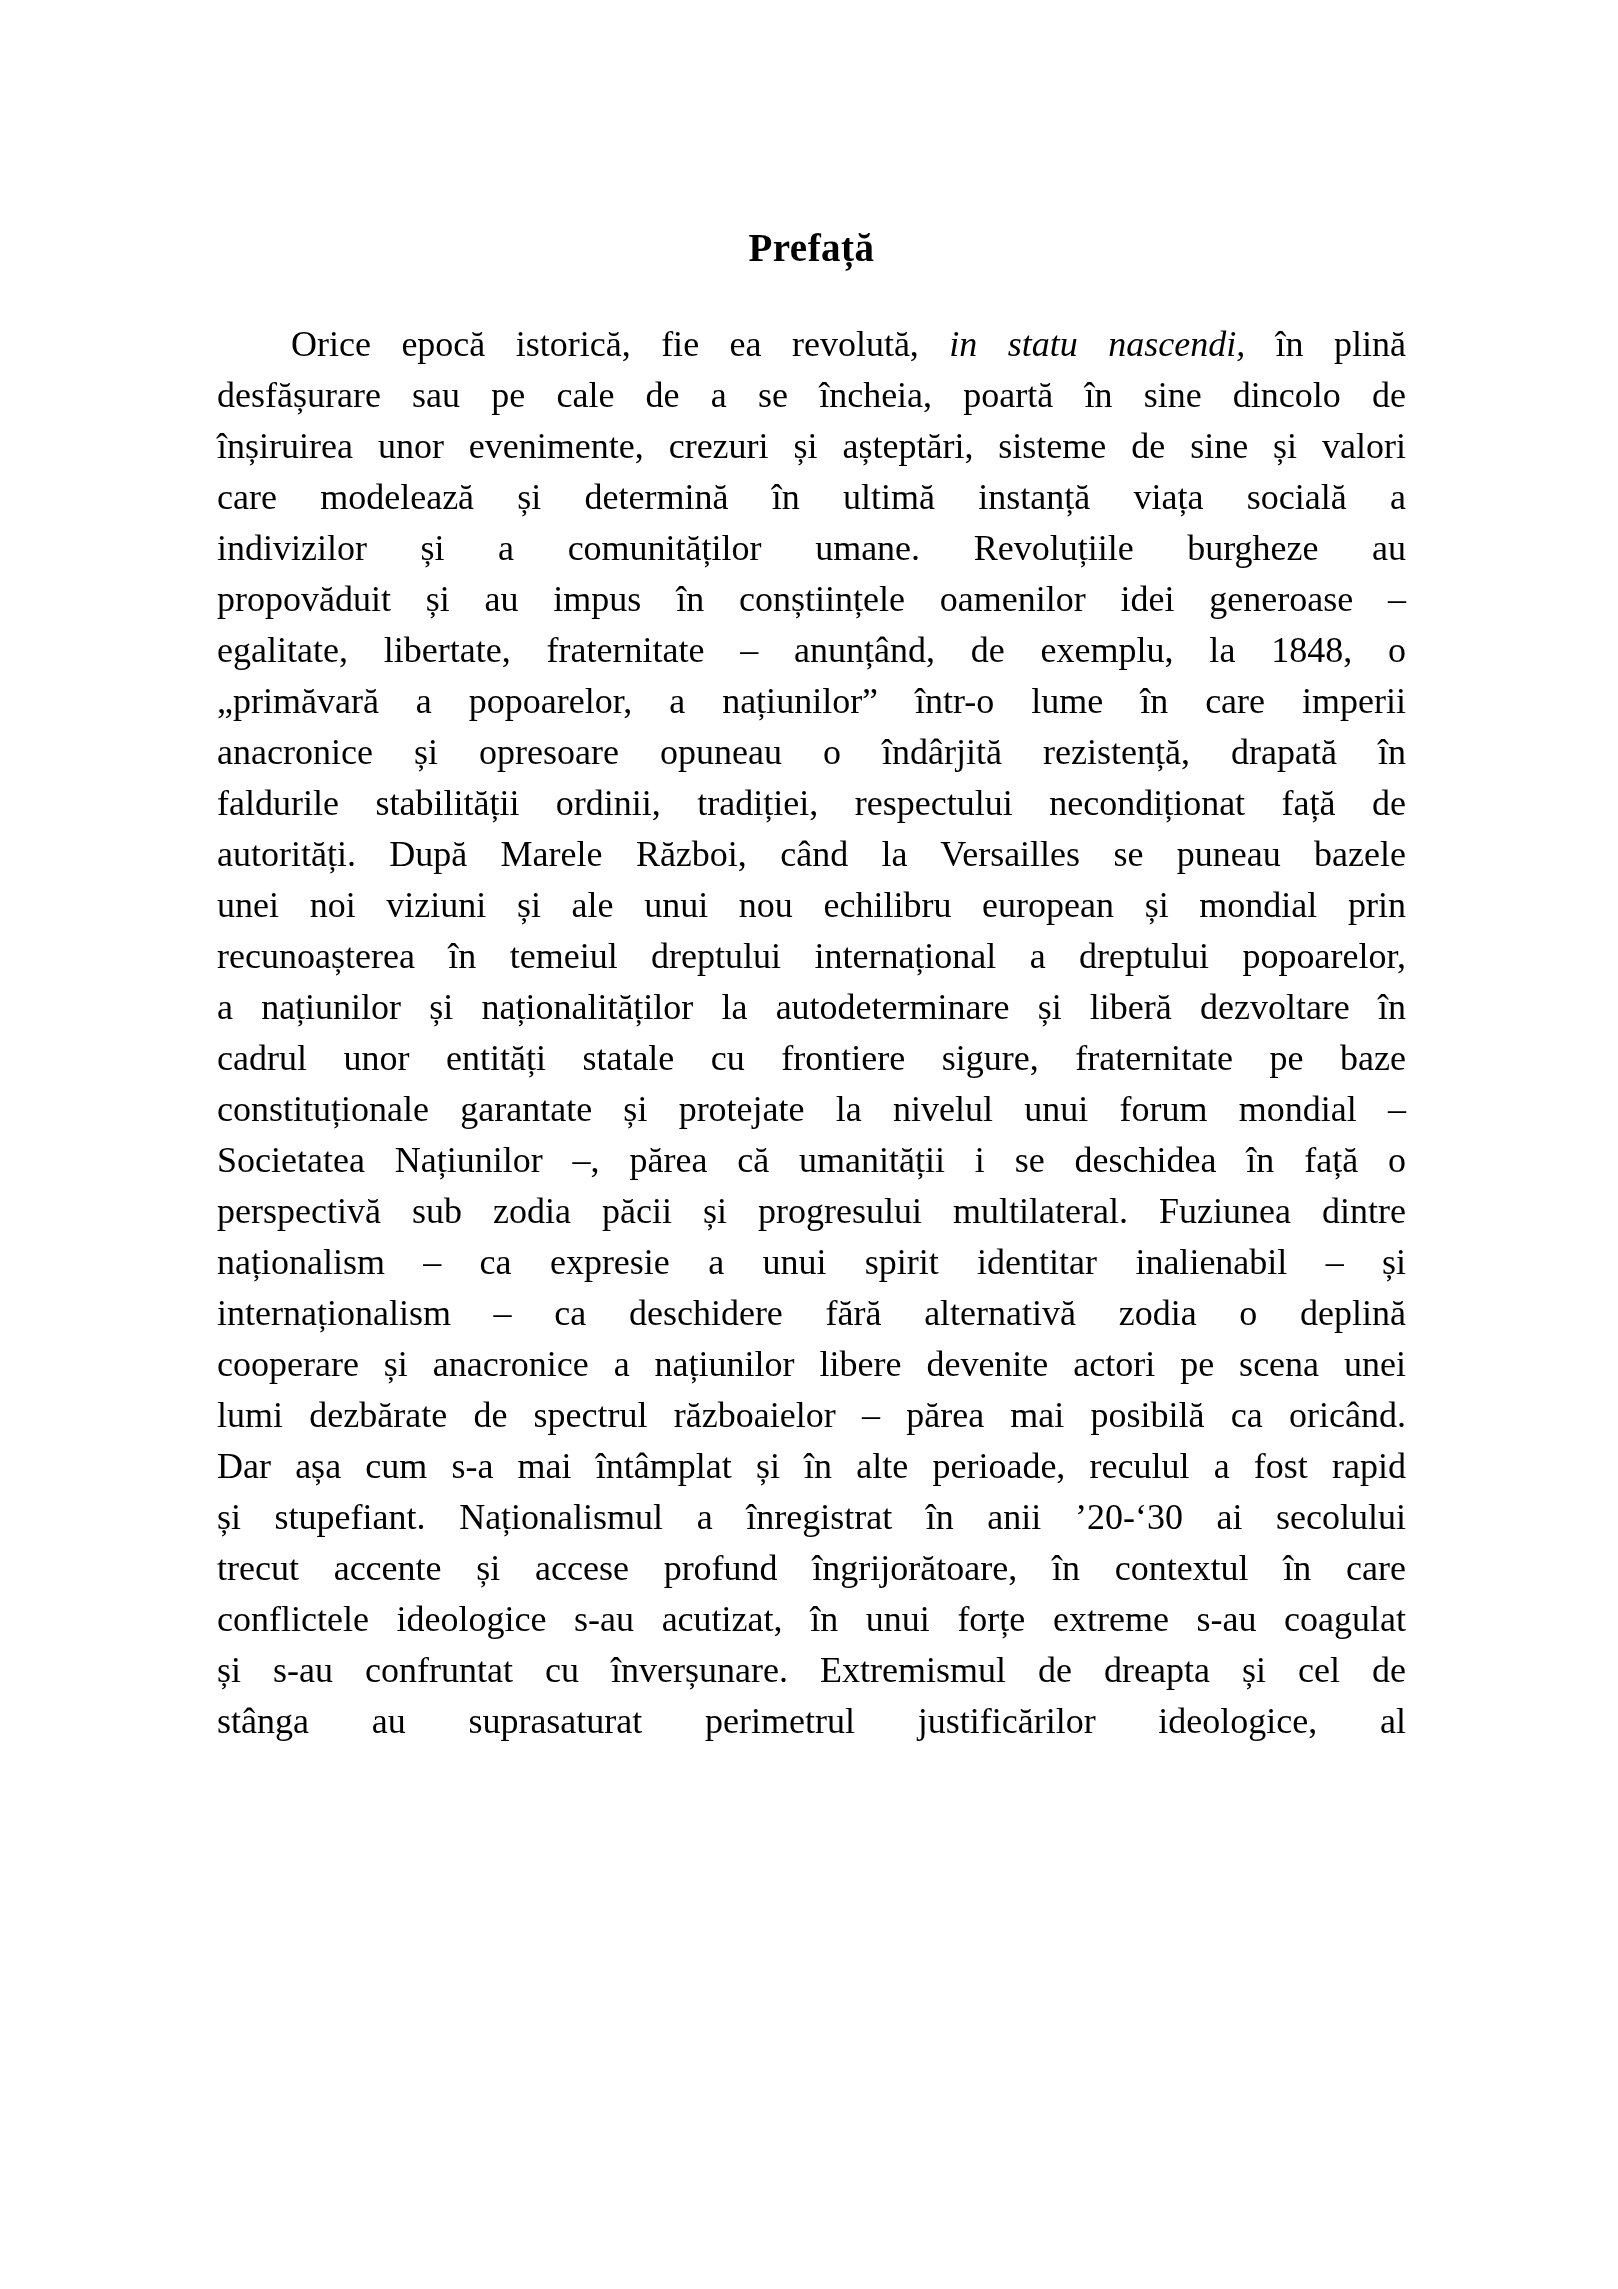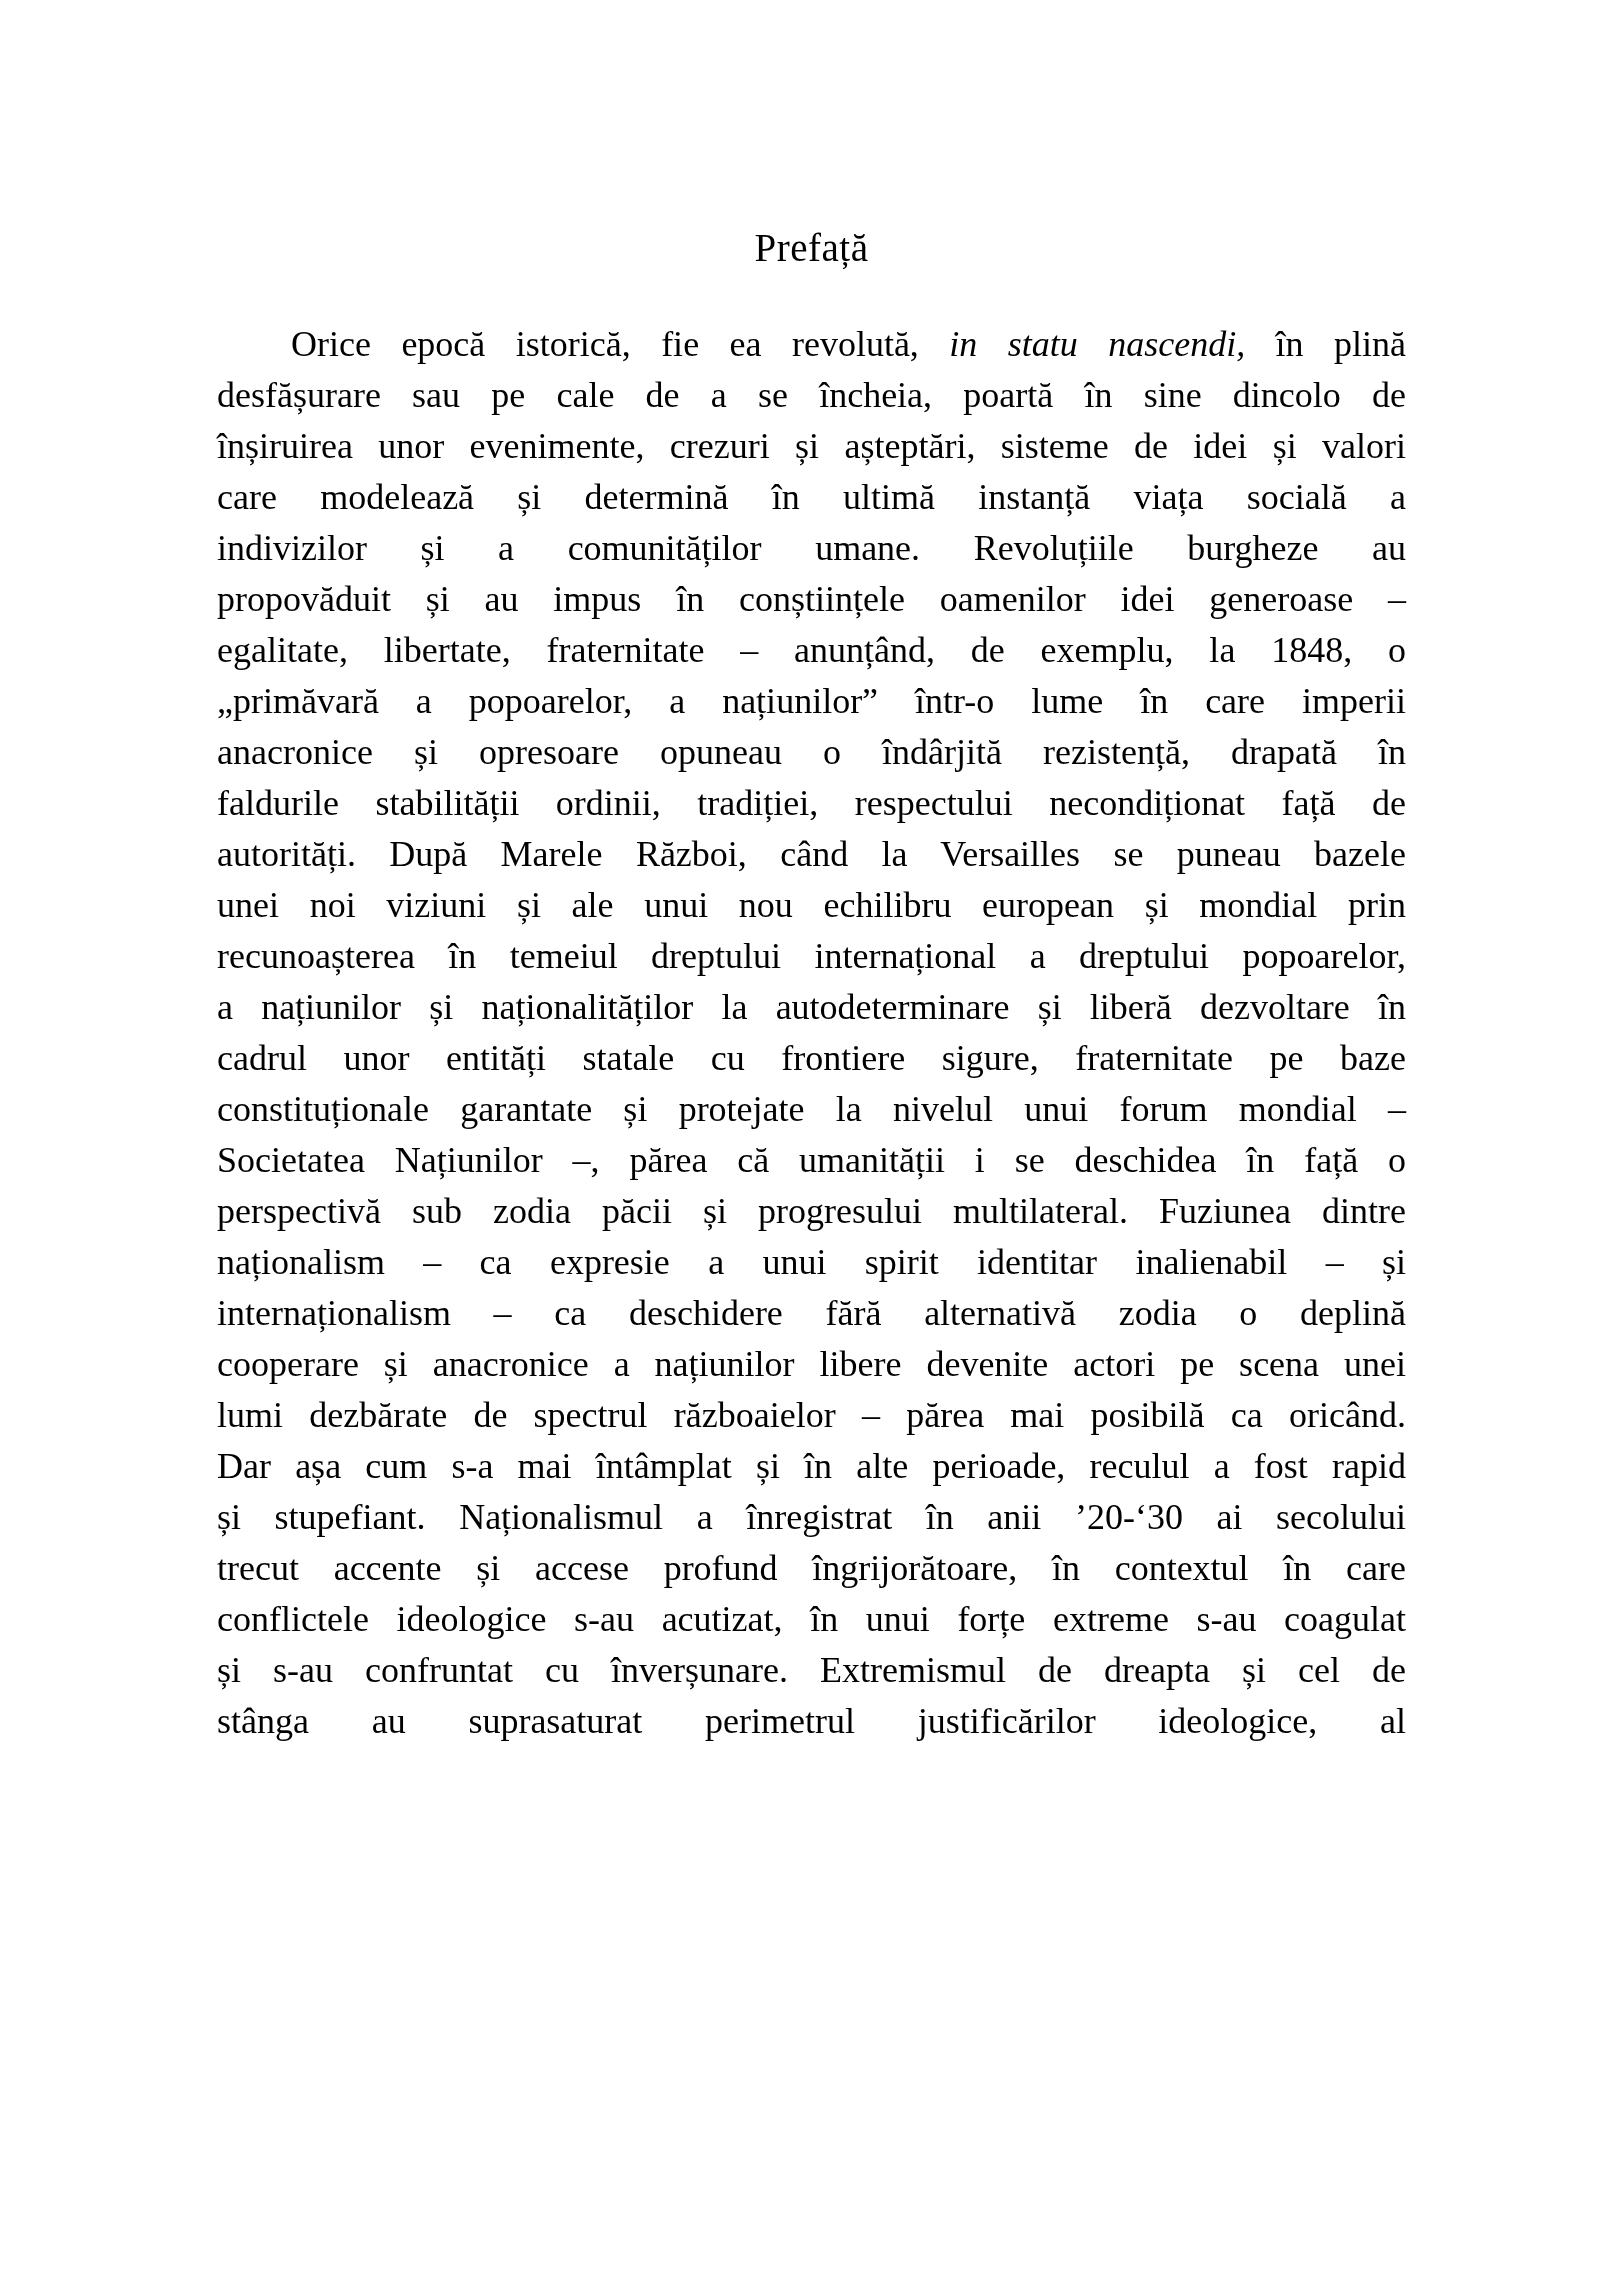--- a/index.html
+++ b/index.html
@@ -22,21 +22,21 @@
     box-sizing: border-box;
   }
   #content {
     position: absolute;
     left: 217px;
     top: 226px;
     width: 1189px;
   }
   .doc-title {
     font-size: 39px;
-    font-weight: normal;
+    font-weight: bold;
     text-align: center;
     letter-spacing: 0.5px;
     margin: 0 0 48px 0;
     line-height: 1.15;
   }
   .body-text {
     font-size: 36px;
     line-height: 51px;
     text-align: justify;
     text-justify: inter-word;
@@ -66,21 +66,21 @@
 
 <div id="page">
   <div id="content">
 
     <h1 class="doc-title">Prefață</h1>
 
     <div class="body-text">
       <div class="para" id="para-1">
           <div class="ln first">Orice epocă istorică, fie ea revolută, <i>in statu nascendi,</i> în plină</div>
           <div class="ln">desfășurare sau pe cale de a se încheia, poartă în sine dincolo de</div>
-          <div class="ln">înșiruirea unor evenimente, crezuri și așteptări, sisteme de idei și valori</div>
+          <div class="ln">înșiruirea unor evenimente, crezuri și așteptări, sisteme de sine și valori</div>
           <div class="ln">care modelează și determină în ultimă instanță viața socială a</div>
           <div class="ln">indivizilor și a comunităților umane. Revoluțiile burgheze au</div>
           <div class="ln">propovăduit și au impus în conștiințele oamenilor idei generoase –</div>
           <div class="ln">egalitate, libertate, fraternitate – anunțând, de exemplu, la 1848, o</div>
           <div class="ln">„primăvară a popoarelor, a națiunilor” într-o lume în care imperii</div>
           <div class="ln">anacronice și opresoare opuneau o îndârjită rezistență, drapată în</div>
           <div class="ln">faldurile stabilității ordinii, tradiției, respectului necondiționat față de</div>
           <div class="ln">autorități. După Marele Război, când la Versailles se puneau bazele</div>
           <div class="ln">unei noi viziuni și ale unui nou echilibru european și mondial prin</div>
           <div class="ln">recunoașterea în temeiul dreptului internațional a dreptului popoarelor,</div>

